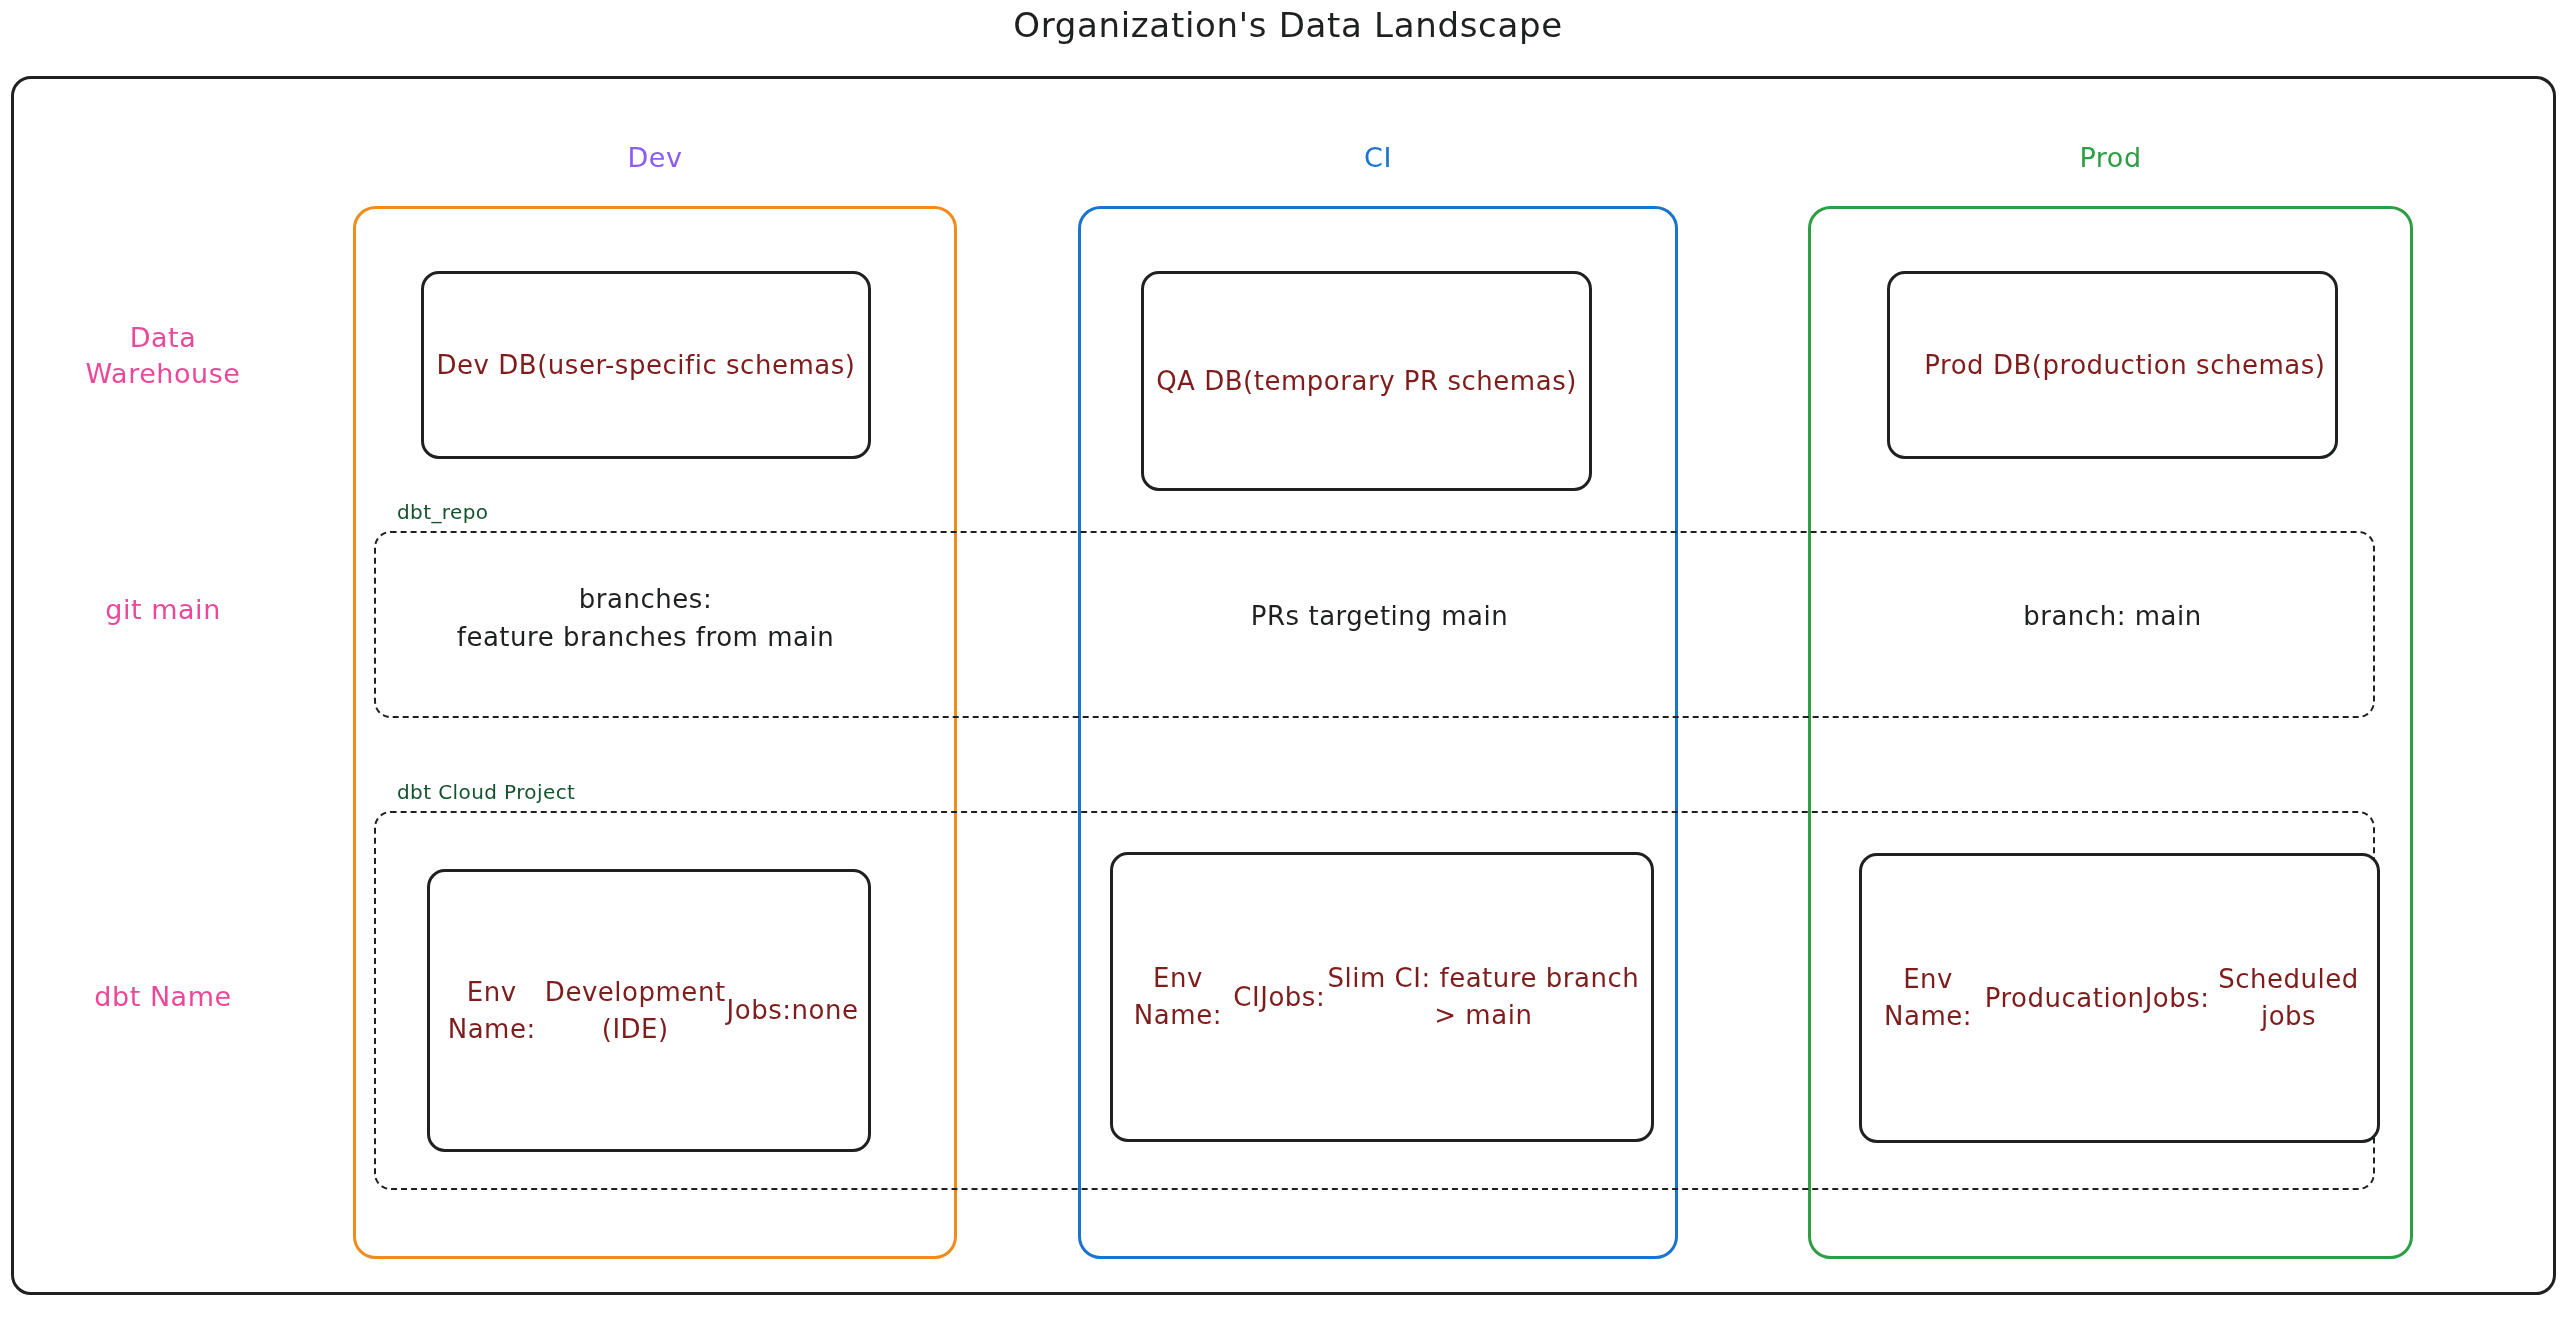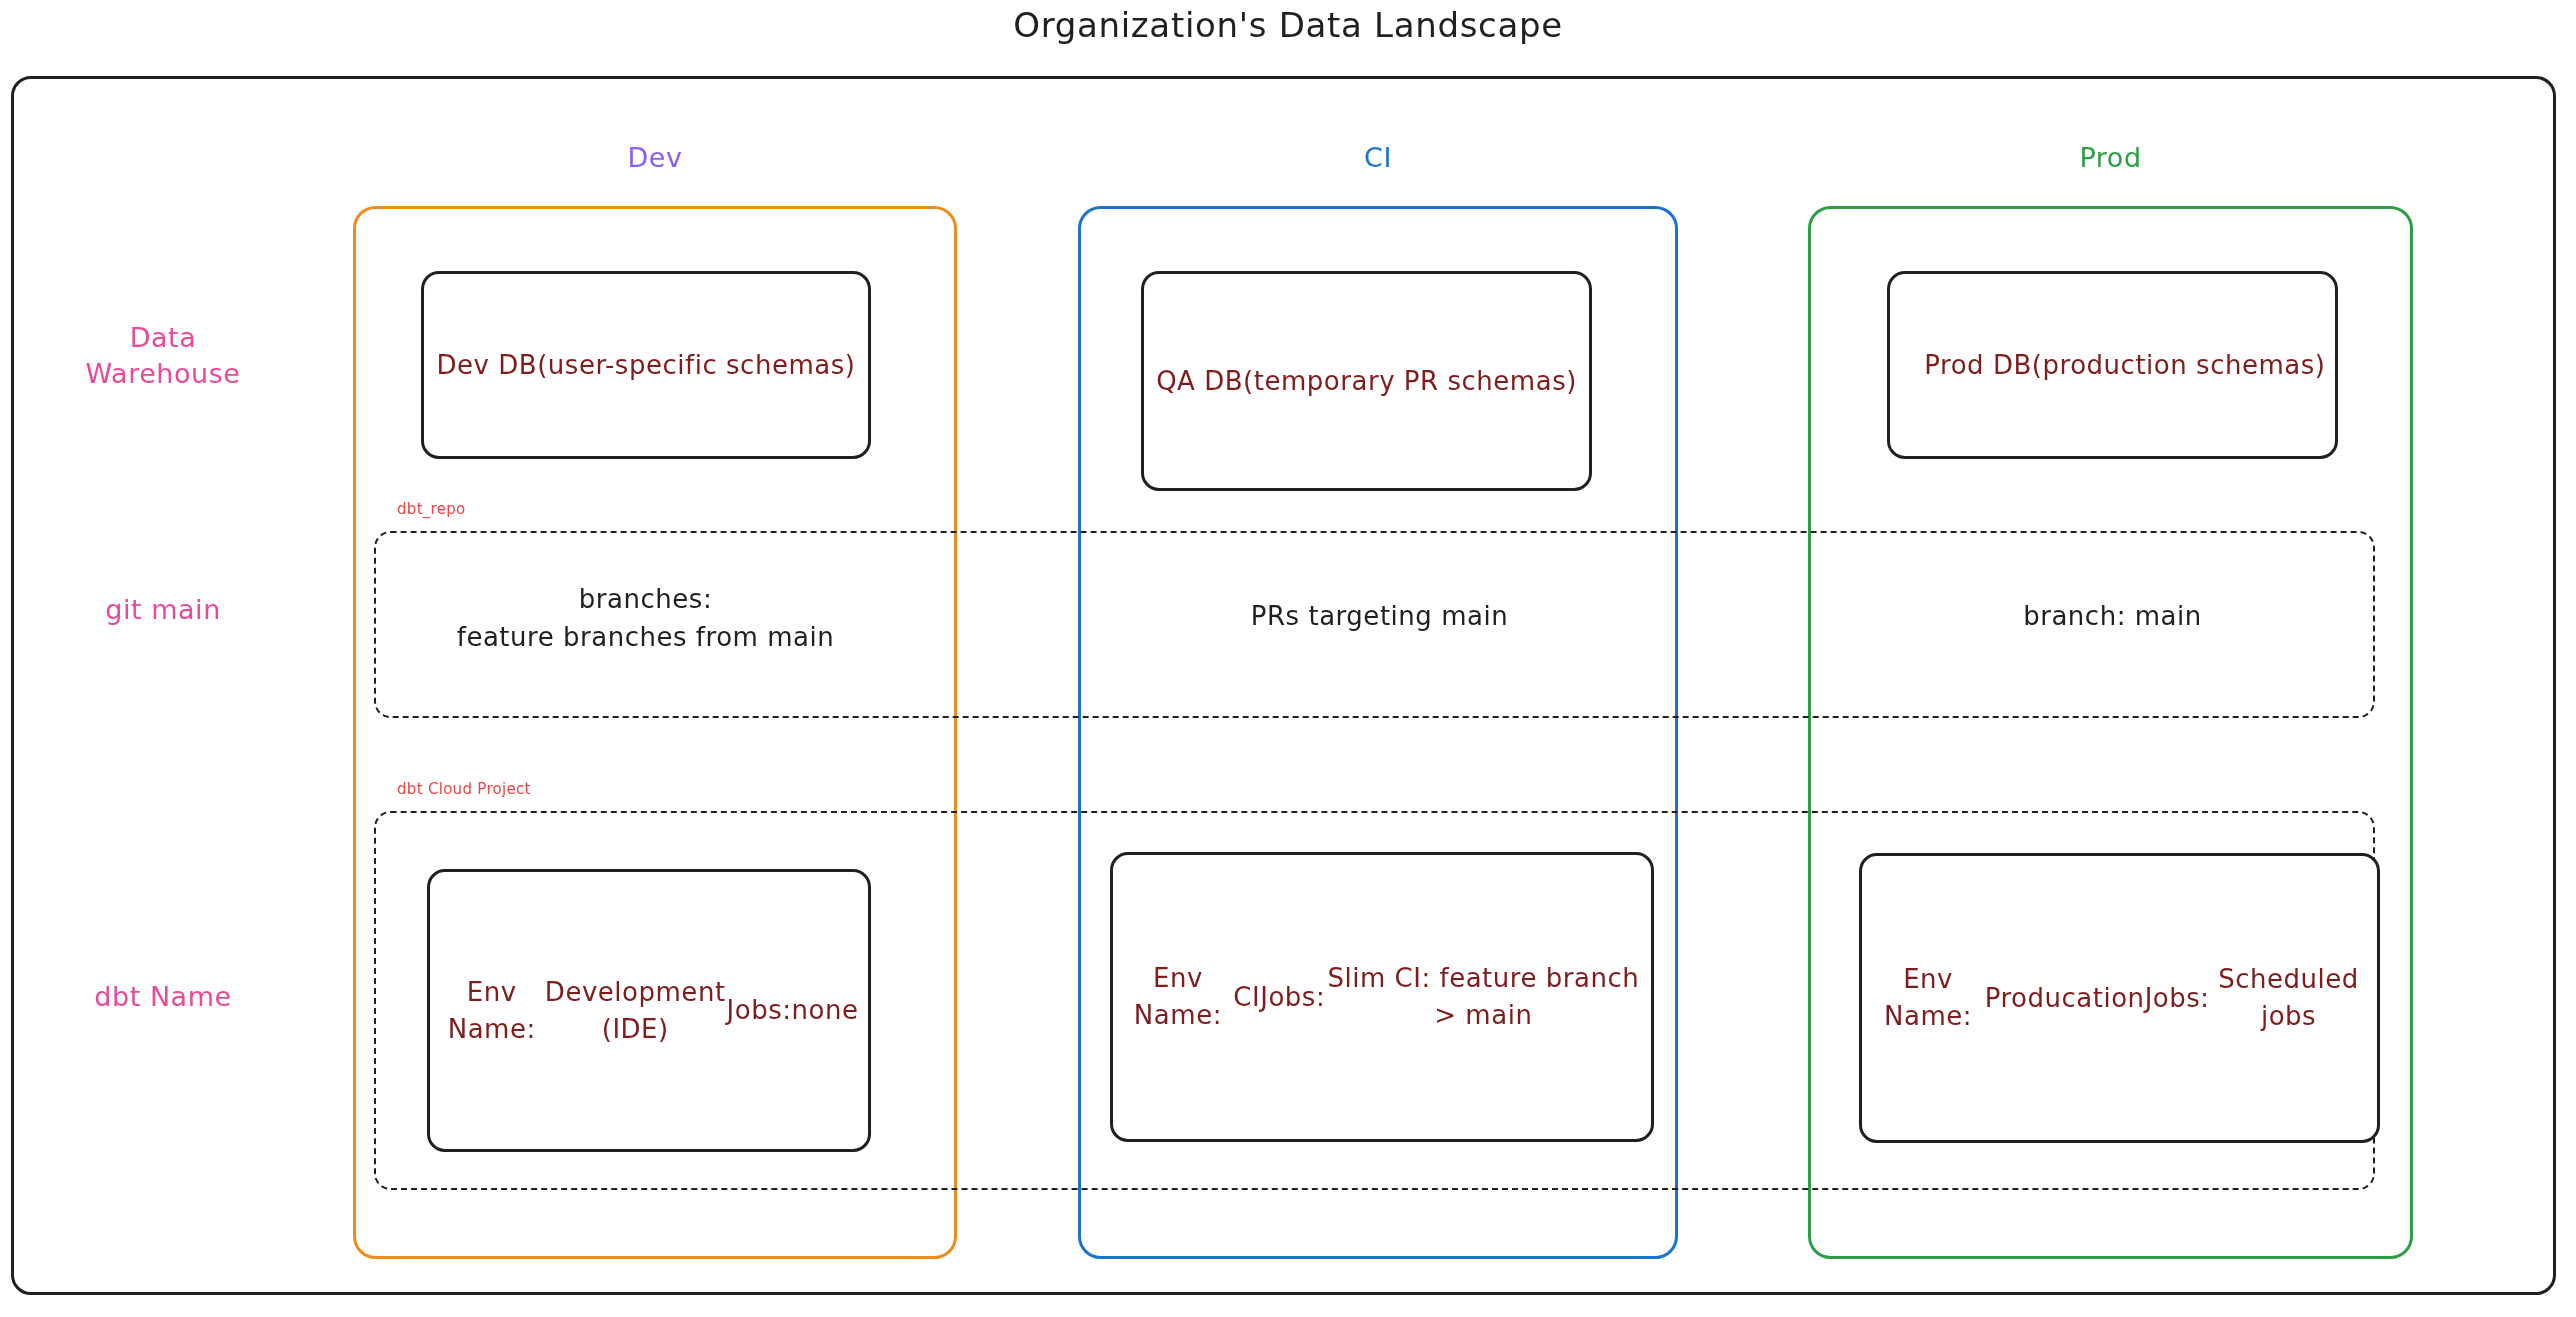--- a/index.html
+++ b/index.html
@@ -96,22 +96,22 @@
     border: 2.4px dashed #1f2020;
     border-radius: 16.6px;
     box-sizing: border-box;
     background: transparent;
   }
   #group-dbt-repo  { top: 531px;  height: 187px; }
   #group-dbt-cloud { top: 811px; height: 379px; }
 
   .dashed-group-label {
     position: absolute;
-    font-size: 15px;
-    color: #ef4444;
+    font-size: 20px;
+    color: #14532d;
     background: #ffffff;
     padding: 0 6px;
     white-space: pre;
   }
   #group-label-dbt-repo  { left: 391px; top: 500px; }
   #group-label-dbt-cloud { left: 391px; top: 780px; }
 
   
   .node-box {
     position: absolute;

